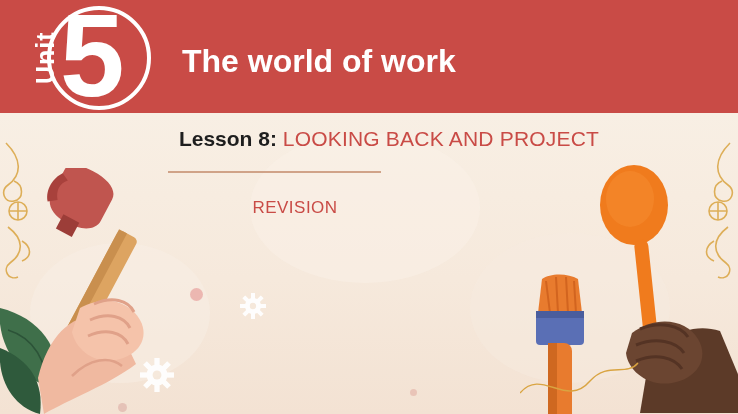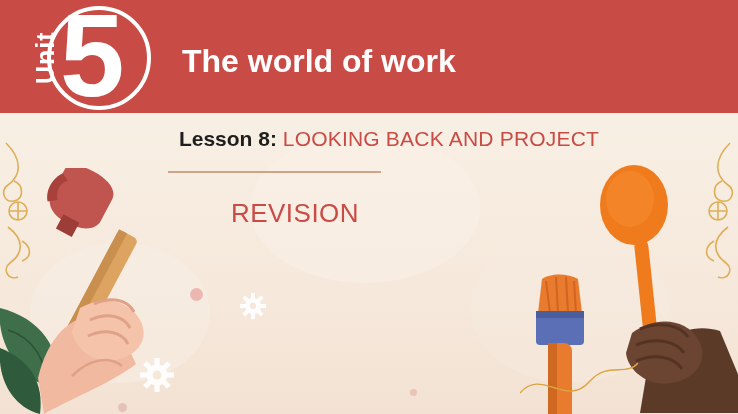--- a/index.html
+++ b/index.html
@@ -120,21 +120,21 @@
     height: 2px;
     background: #c38a6a;
     opacity: 0.75;
   }
   .revision {
     position: absolute;
     left: 0;
     top: 85px;
     width: 590px;
     text-align: center;
-    font-size: 26px;
+    font-size: 17px;
     color: #c94b46;
     letter-spacing: 0.5px;
   }
 
   
   .ornament {
     position: absolute;
     color: #d9a441;
     opacity: 0.85;
   }

